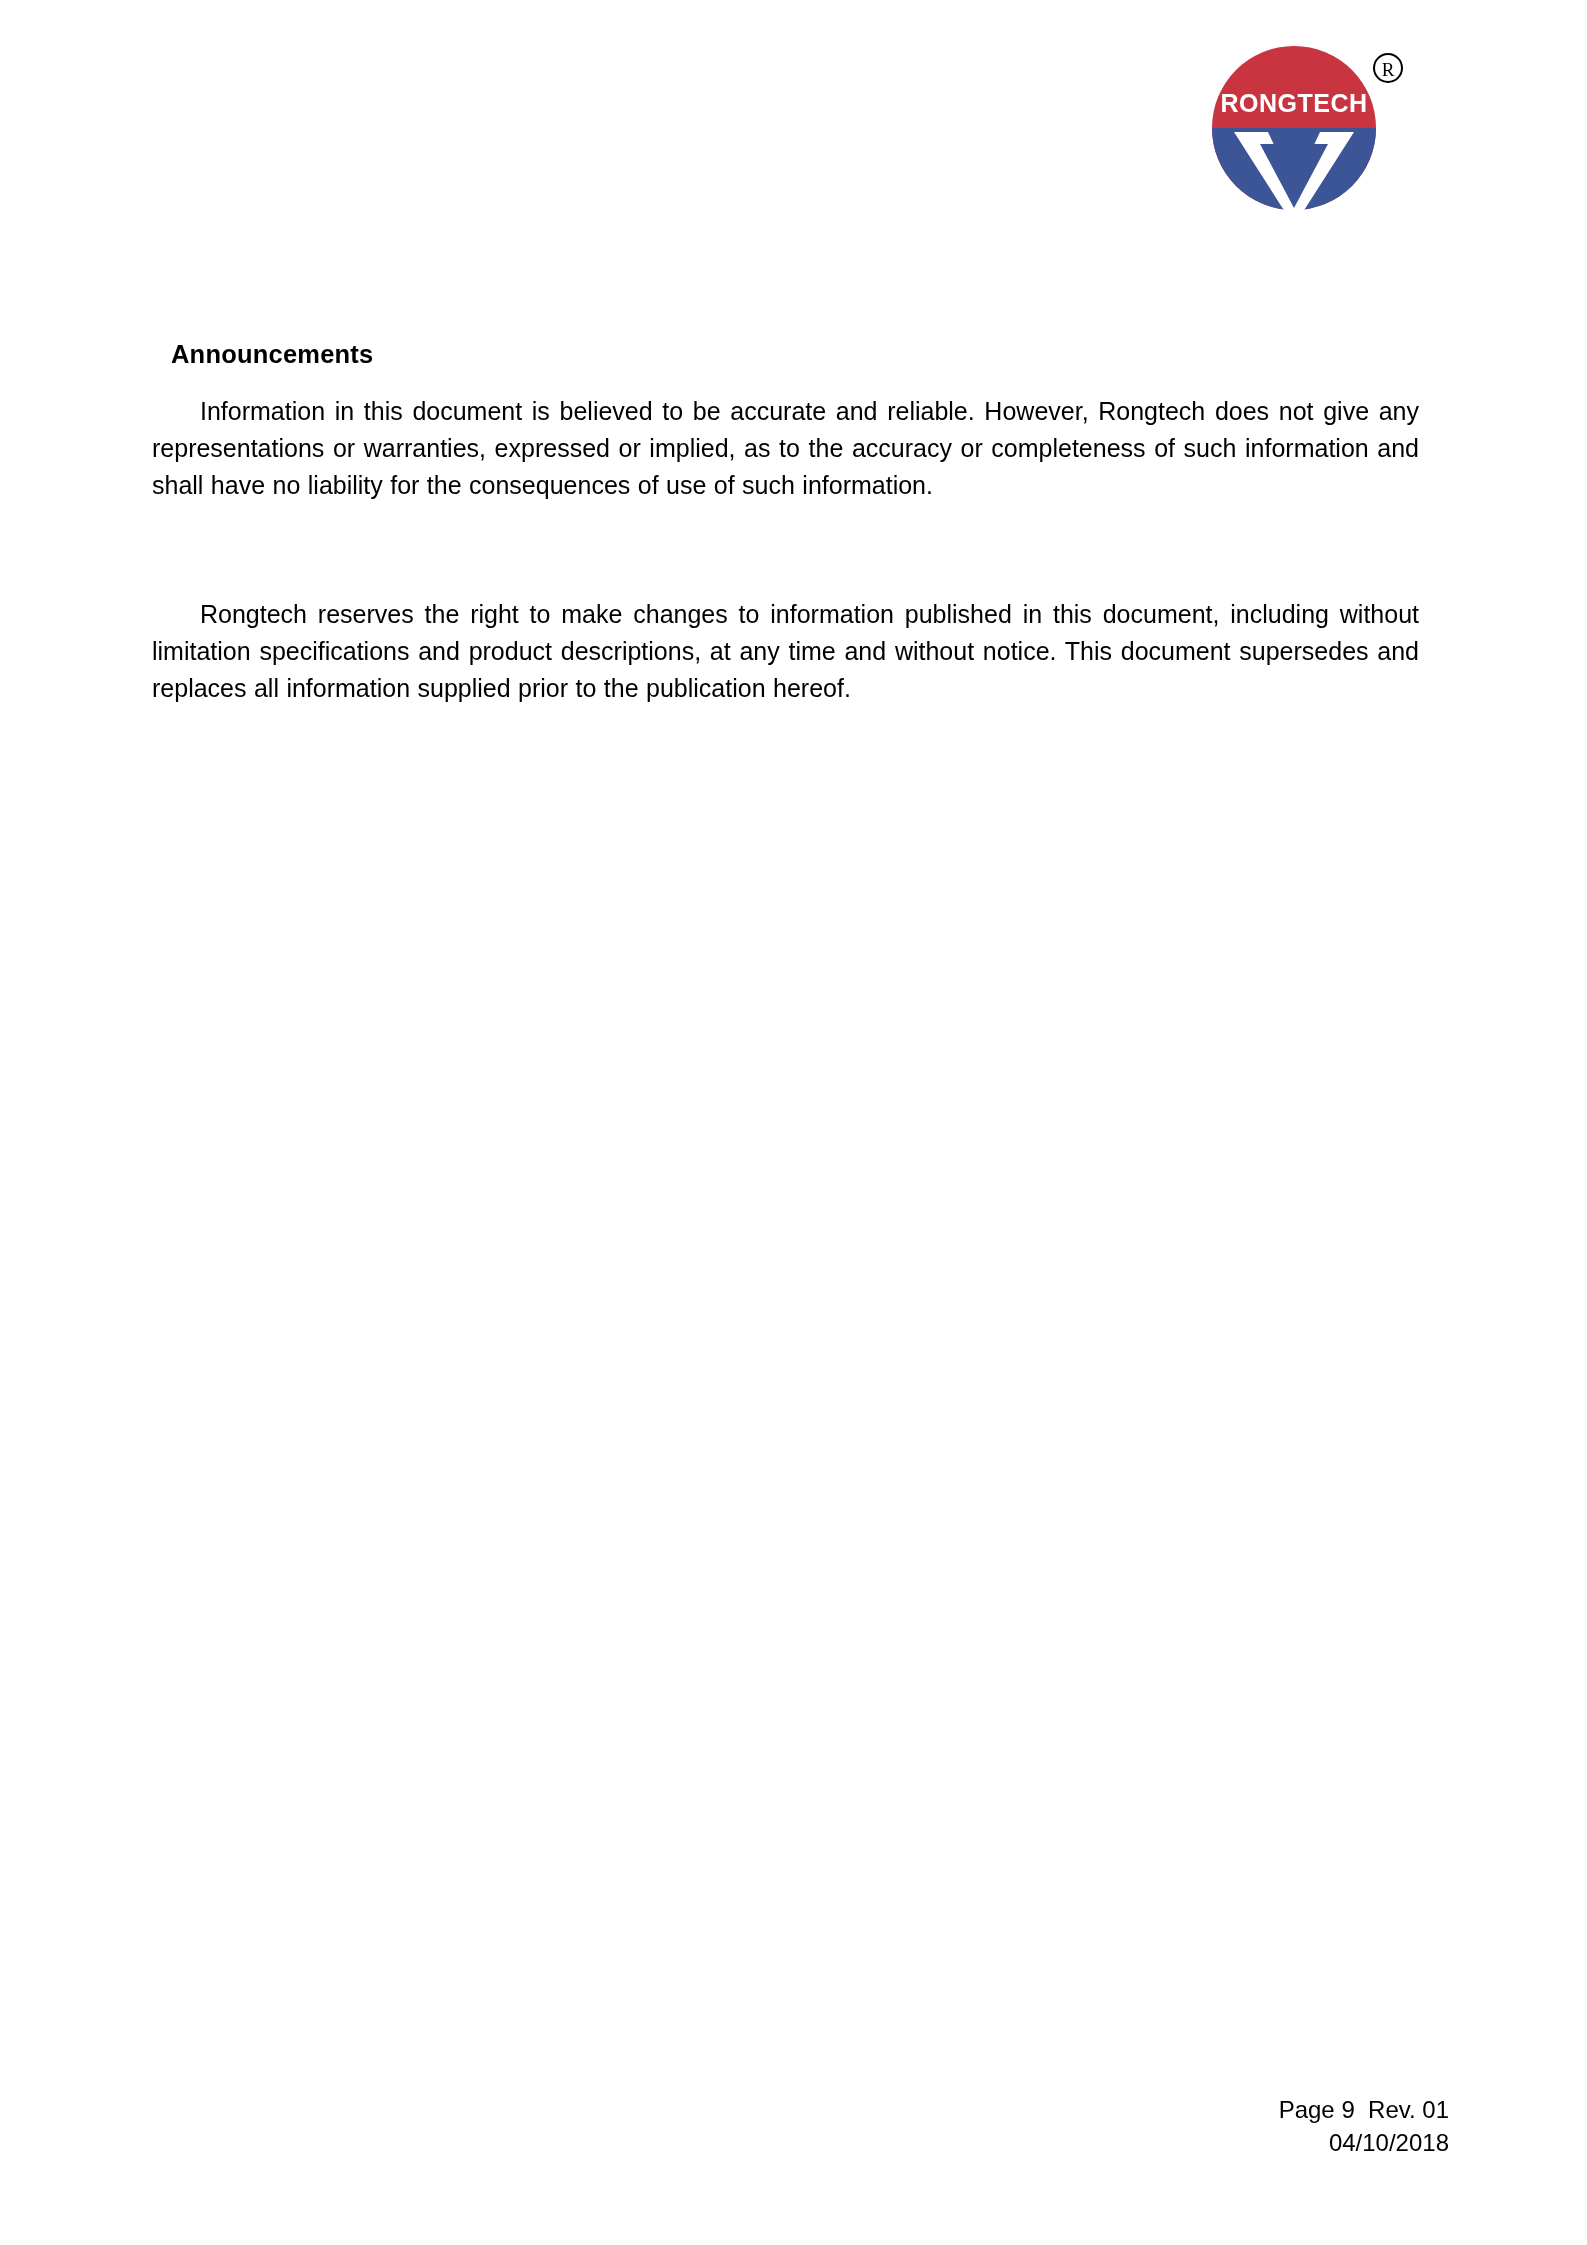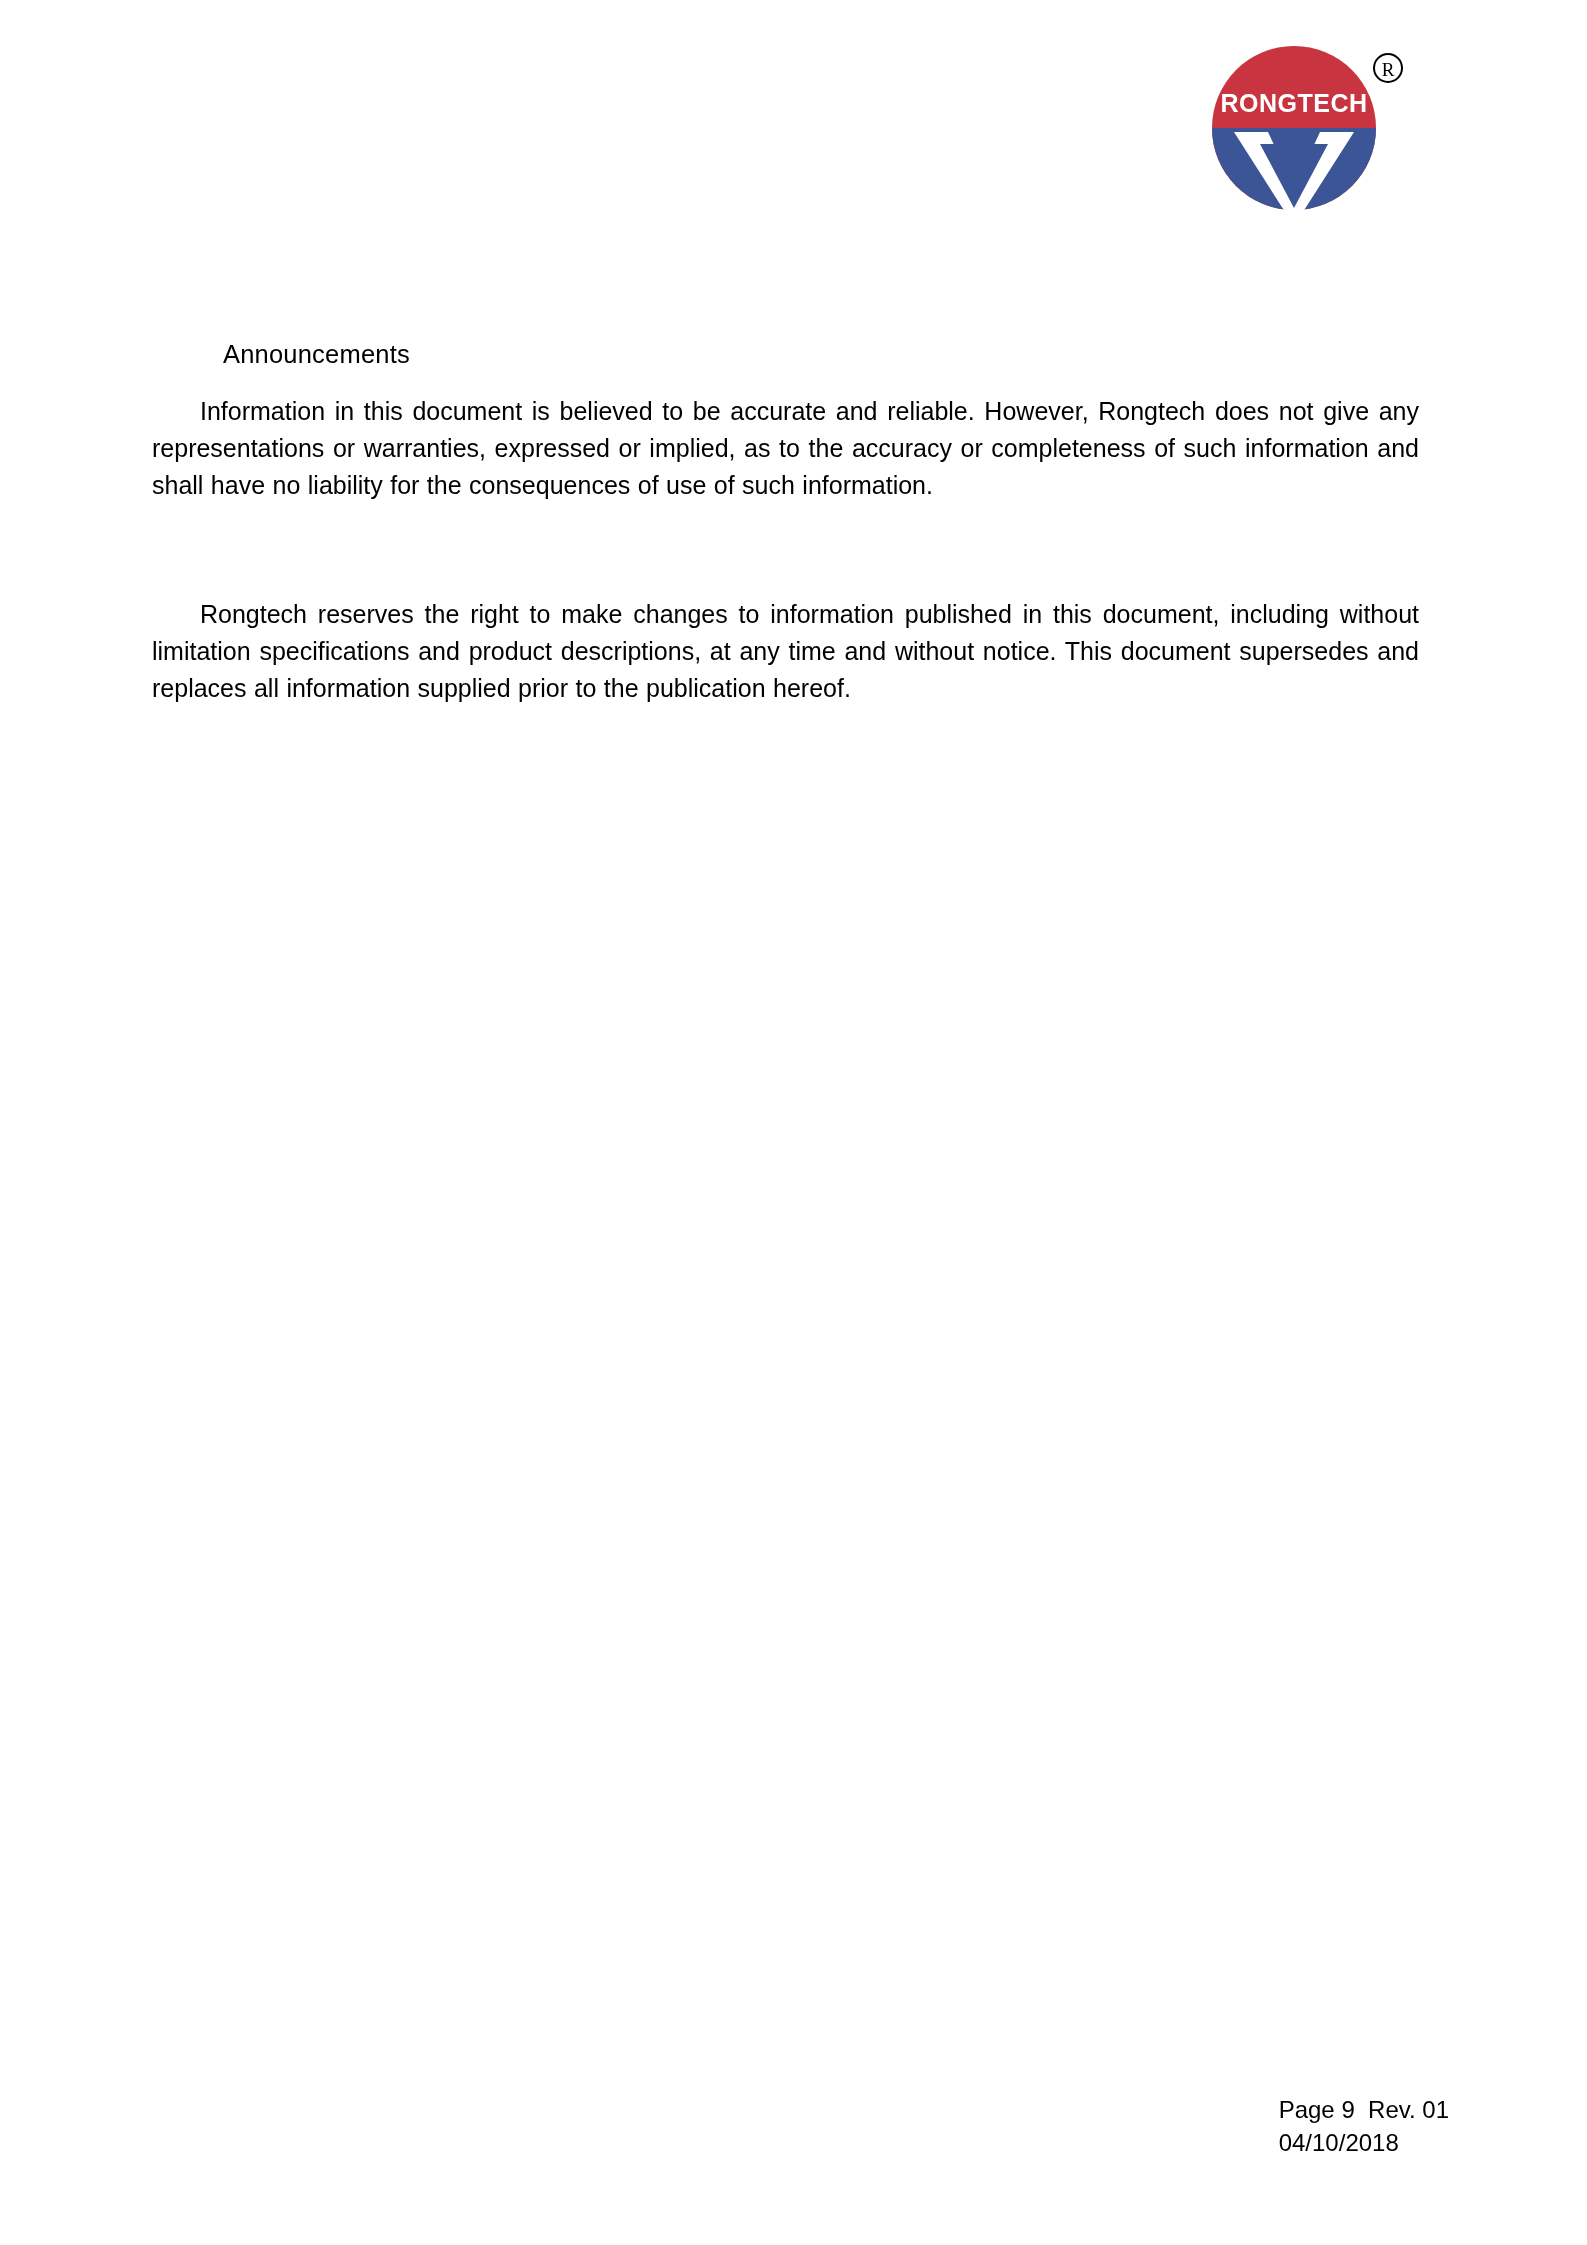--- a/index.html
+++ b/index.html
@@ -36,22 +36,22 @@
   
   .content {
     position: absolute;
     left: 152px;
     top: 340px;
     width: 1283px;
   }
 
   .heading {
     font-size: 25.5px;
-    font-weight: normal;
-    margin: 0 0 0 71px;
+    font-weight: bold;
+    margin: 0 0 0 19px;
     letter-spacing: 0.2px;
   }
 
   .para {
     font-size: 25px;
     line-height: 37px;
     text-align: justify;
     text-justify: inter-word;
     margin: 24px 16px 0 0;
     text-indent: 48px;
@@ -76,21 +76,21 @@
     line-height: 33px;
   }
   .footer-left a {
     color: #1a1af0;
     text-decoration: underline;
   }
   .footer-right {
     position: absolute;
     right: 8px;
     bottom: 34px;
-    text-align: left;
+    text-align: right;
     font-size: 24px;
     line-height: 33px;
   }
   .footer-right .line1 { white-space: pre; }
   .footer-right .line2 { display: block; }
 </style>
 </head>
 <body>
 
 <div class="page">

